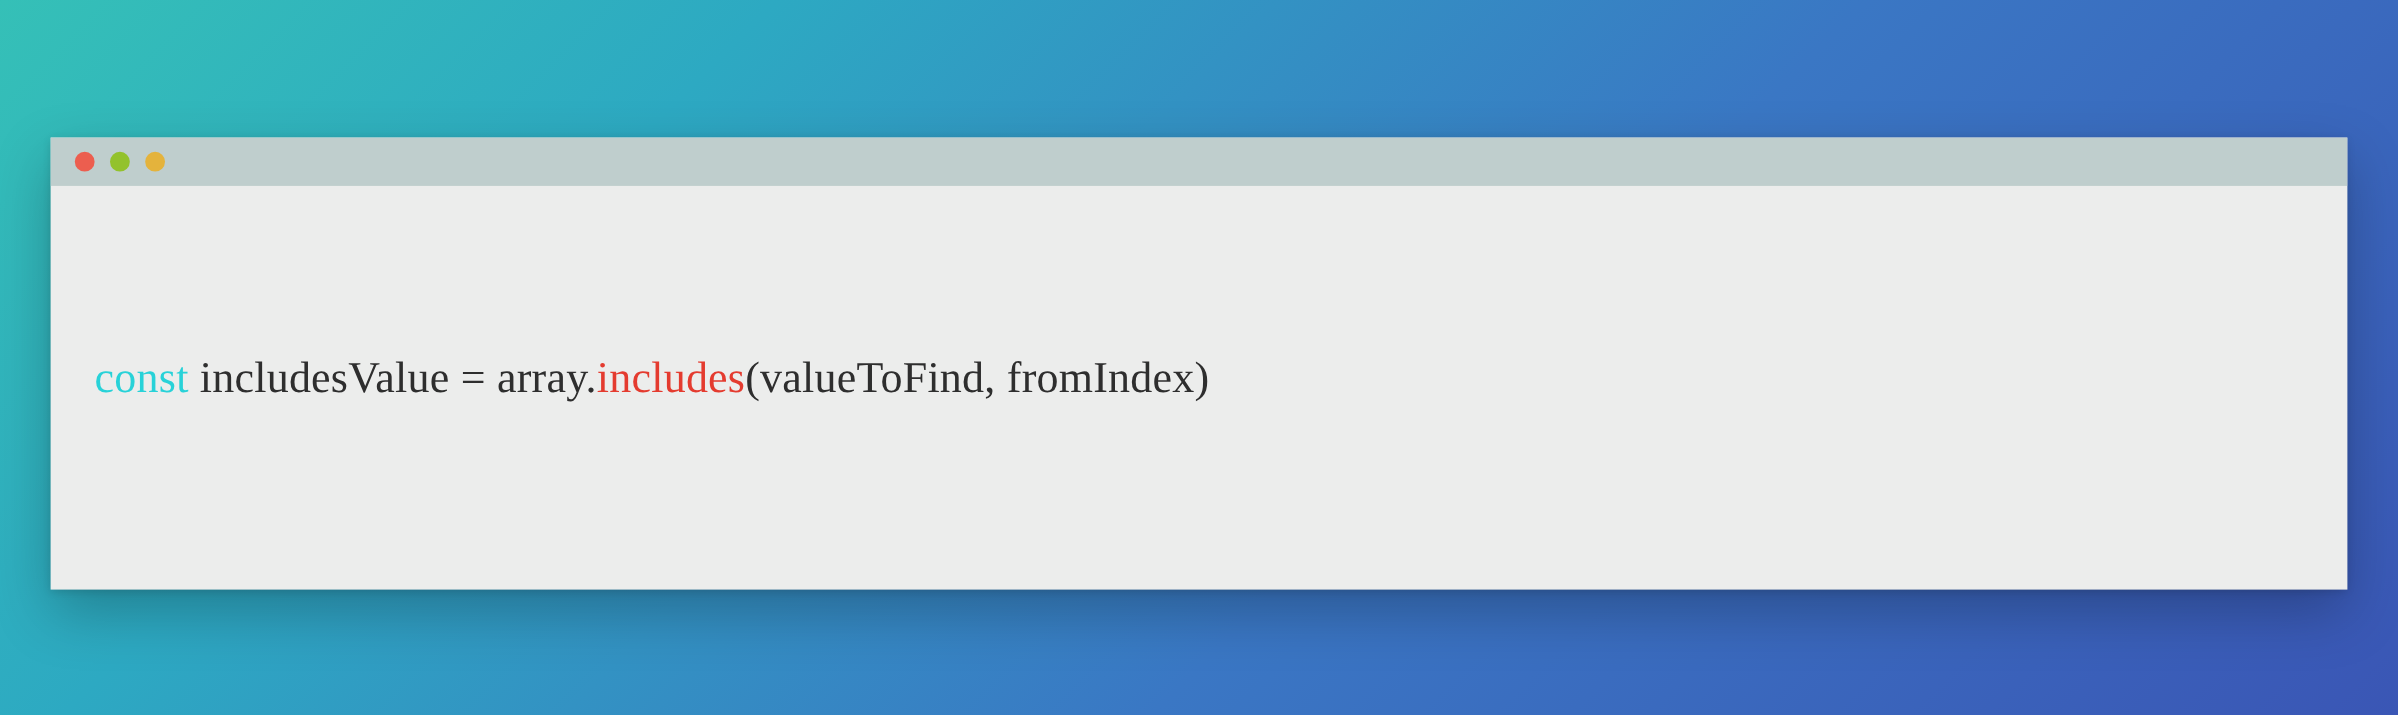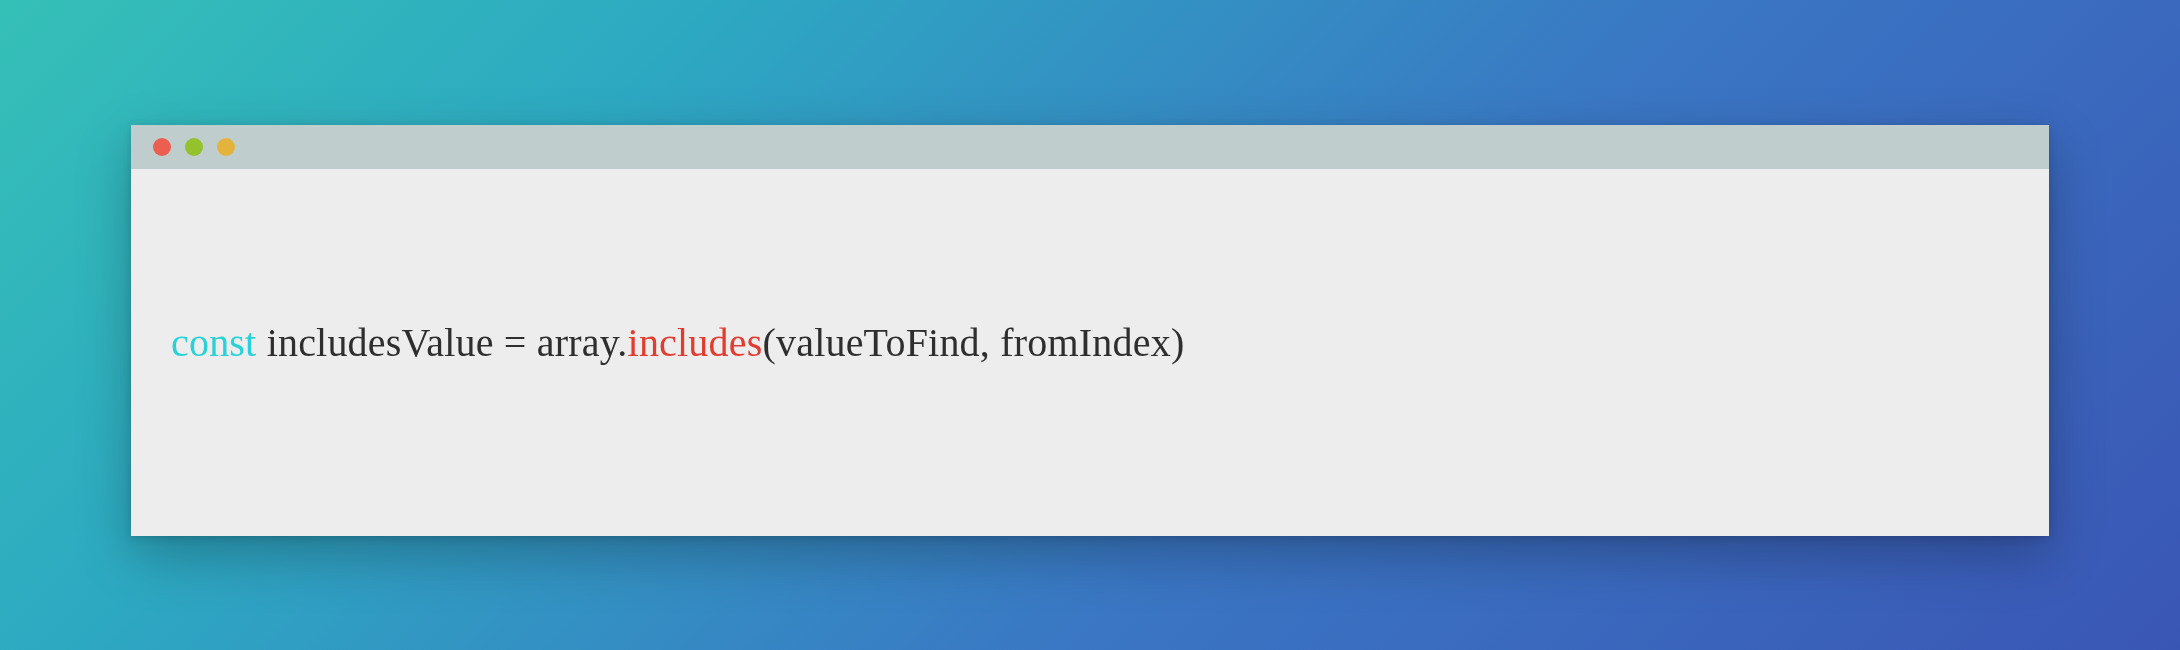--- a/index.html
+++ b/index.html
@@ -7,21 +7,21 @@
   body {
     width: 2180px;
     height: 650px;
     background: linear-gradient(135deg, #35c0b7 0%, #2da9c2 25%, #3a77c4 60%, #3a56b5 100%);
     display: flex;
     align-items: center;
     justify-content: center;
     font-family: Georgia, 'Times New Roman', Times, serif;
   }
   .window {
-    width: 1918px;
+    width: 2088px;
     background: #ecedec;
     border-radius: 0;
     box-shadow: 0 20px 50px rgba(0,0,0,0.25), 0 2px 8px rgba(0,0,0,0.15);
     overflow: hidden;
     margin-top: 10px;
   }
   .titlebar {
     height: 44px;
     background: #bfcecd;
     display: flex;

